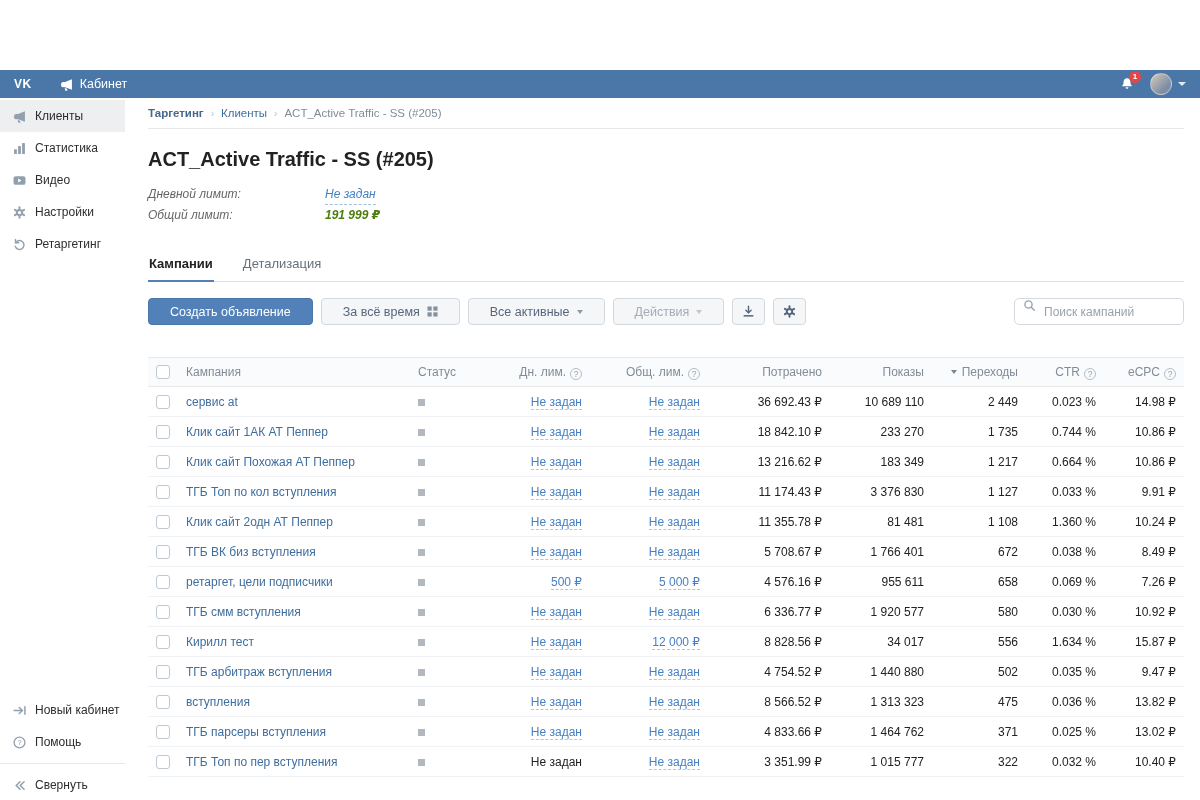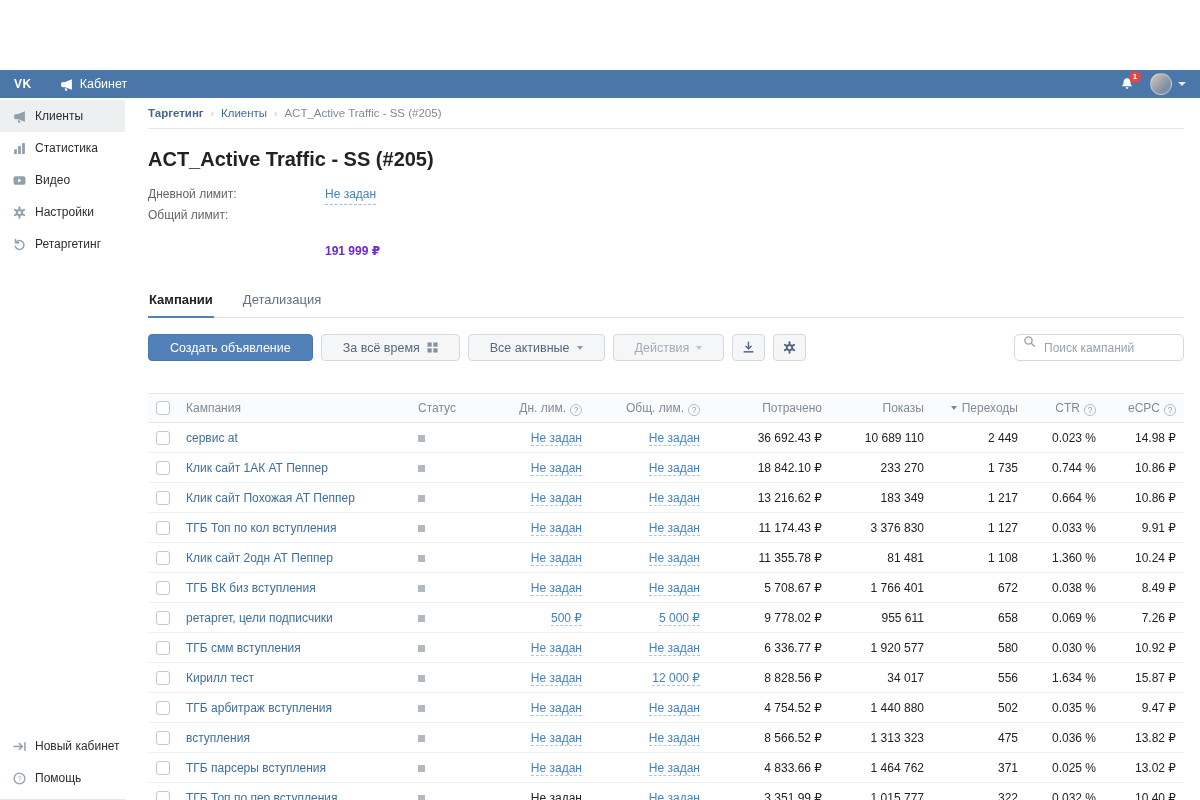--- a/index.html
+++ b/index.html
@@ -31,24 +31,24 @@
 
   .breadcrumb { display:flex; align-items:center; gap:7px; height:31px; font-size:11.5px; border-bottom:1px solid #e7e8ec; }
   .bc-link { color:#3e6e9e; cursor:pointer; }
   .bc-link.first { color:#45688c; font-weight:bold; }
   .bc-current { color:#818c99; }
   .bc-sep { color:#b8c1cc; font-size:10px; }
 
   h1.page-title { font-size:20px; font-weight:bold; color:#222; margin:19px 0 13px; }
 
   .limits { font-size:12px; }
-  .limit-row { display:flex; line-height:20px; }
+  .limit-row { display:flex; line-height:20px;font-style:italic; }
   .limit-label { width:177px; color:#656565; }
   .limit-link { color:#4680c2; border-bottom:1px dashed rgba(70,128,194,.5); cursor:pointer; }
-  .limit-bold { font-weight:bold; color:#6d28d9;margin-top:36px; }
+  .limit-bold { font-weight:bold; color:#4d7c0f; }
 
   .tabs { display:flex; gap:28px; border-bottom:1px solid #dfe1e5; margin-top:22px; }
   .tab { position:relative; padding:9px 1px 10px; font-size:13px; color:#65707a; cursor:pointer; }
   .tab.active { color:#222; font-weight:bold; }
   .tab.active::after { content:""; position:absolute; left:0; right:0; bottom:-1px; height:2px; background:#5181b8; }
 
   
   .toolbar { display:flex; align-items:center; gap:8px; margin:16px 0 13px; }
   .btn { height:27px; display:inline-flex; align-items:center; gap:7px; padding:0 21px; background:#f5f6f8; border:1px solid #d3d9de; border-radius:4px; font-size:12.5px; color:#55677d; cursor:pointer; font-family:inherit; white-space:nowrap; }
   .btn.primary { background:#5181b8; border-color:#4a76a8; color:#fff; }
@@ -374,21 +374,21 @@
               <td class="r">672</td>
               <td class="r">0.038 %</td>
               <td class="r">8.49 ₽</td>
             </tr>
             <tr>
               <td><span class="checkbox"></span></td>
               <td><span class="campaign-link">ретаргет, цели подписчики</span></td>
               <td><span class="status-square"></span></td>
               <td class="r"><span class="dashed-link">500 ₽</span></td>
               <td class="r"><span class="dashed-link">5 000 ₽</span></td>
-              <td class="r">9 778.02 ₽</td>
+              <td class="r">4 576.16 ₽</td>
               <td class="r">955 611</td>
               <td class="r">658</td>
               <td class="r">0.069 %</td>
               <td class="r">7.26 ₽</td>
             </tr>
             <tr>
               <td><span class="checkbox"></span></td>
               <td><span class="campaign-link">ТГБ смм вступления</span></td>
               <td><span class="status-square"></span></td>
               <td class="r"><span class="dashed-link">Не задан</span></td>

